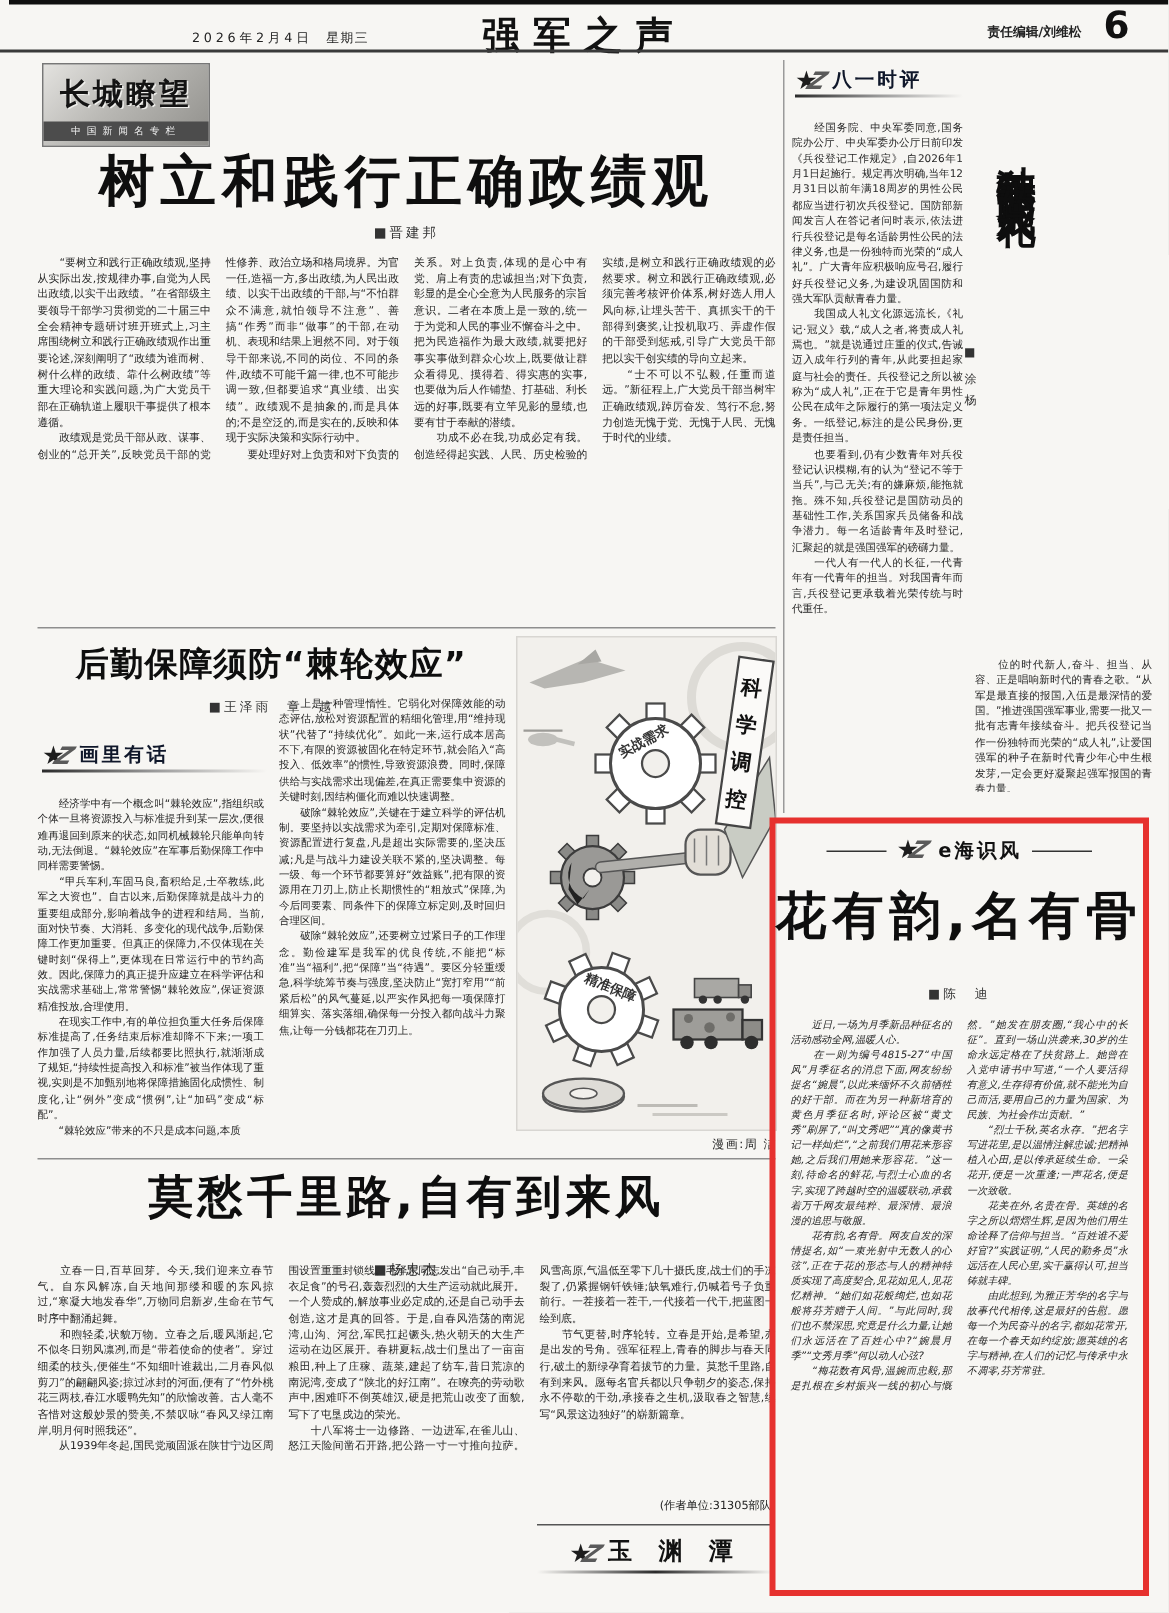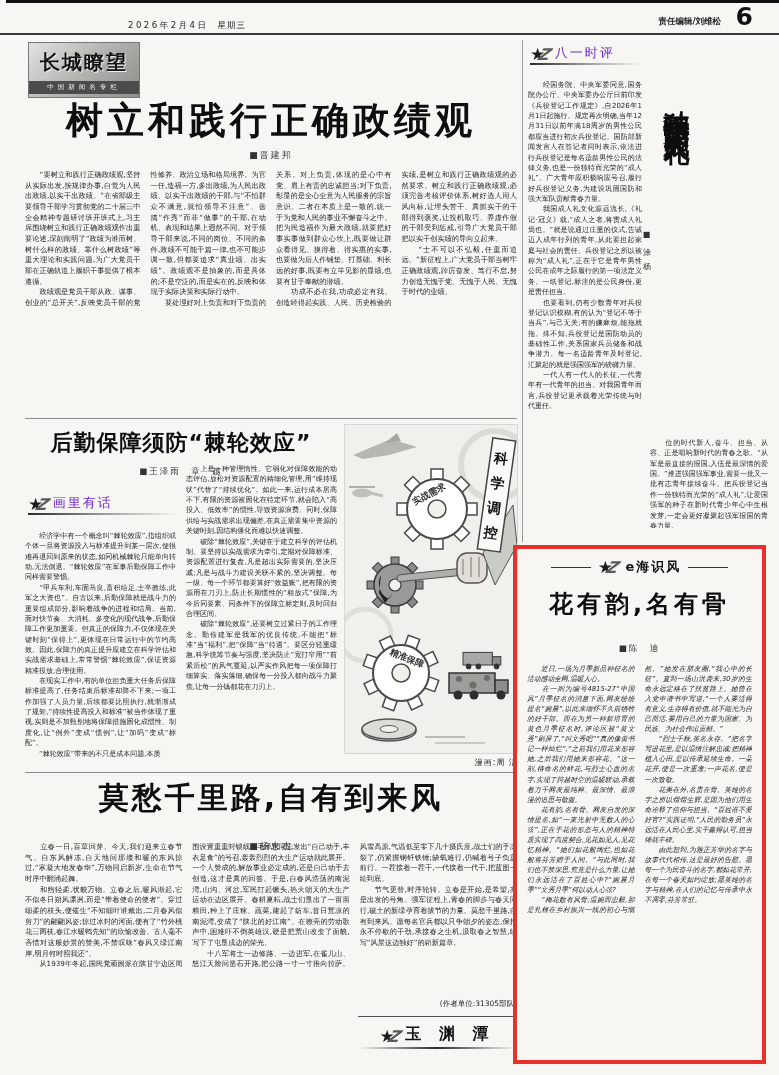--- a/index.html
+++ b/index.html
@@ -39,21 +39,21 @@
   .by-log { left:25px; width:312px; top:466px; font-size:8.5px; }
 
   .h-spring { left:25px; width:492px; top:778px; text-align:center; font-size:30px; font-weight:900; letter-spacing:3px; color:#0e0e0e; }
   .by-spring { left:25px; width:492px; top:818px;margin-top:22px; }
 
   
   .kicker { display:flex; align-items:flex-end; gap:4px; }
   .starz { position:relative; display:inline-block; line-height:1; white-space:nowrap; }
   .sz-star { font-size:17px; color:#1d1d1d; }
   .sz-z { display:inline-block; font-size:16px; font-weight:bold; font-style:italic; margin-left:-6px; transform:skewX(-20deg); color:#5a5a5a; }
-  .kicker-label { font-size:13px; font-weight:400; letter-spacing:2px; color:#6d28d9; padding-bottom:1px; }
+  .kicker-label { font-size:13px; font-weight:700; letter-spacing:2px; color:#0f172a; padding-bottom:1px; }
   .kicker-under { height:2px; background:linear-gradient(to right,#2b2b2b,#9a9a9a,rgba(150,150,150,0)); }
 
   
   .log-col1 { left:25px; top:531px; width:151px; height:237px; font-size:7px; }
   .log-col2 { left:186px; top:464px; width:151px; height:279px; font-size:7px; }
 
   
   .cartoon { left:344px; top:424px; width:174px; height:330px; border:1px solid #d8d6d2; background:#f2f0ec; }
   .cartoon-cap { left:344px; top:757px; width:174px; text-align:right; font-size:8px; color:#222; letter-spacing:1px; }
 
@@ -70,35 +70,36 @@
   .bayi-col1 { left:528px; top:80px; width:114px; height:460px; font-size:7px; }
   .v-title { left:660px; top:90px; height:356px; writing-mode:vertical-rl; font-size:26px; font-weight:900; letter-spacing:3px; color:#0e0e0e; }
   .v-author { left:640px; top:230px; writing-mode:vertical-rl; font-size:8px; color:#333; letter-spacing:3px; }
   .bayi-col2 { left:650px; top:438px; width:118px; height:90px; font-size:7px; }
 
   
   .redbox { left:513px; top:545px; width:253px; height:519px; border:4px solid #e6312e; }
   .ehai-kicker { margin-top:9px; display:flex; align-items:center; justify-content:center; gap:7px; }
   .ehai-kicker .dash { width:40px; height:1px; background:#333; }
   .ehai-label { font-size:13px; font-weight:900; letter-spacing:2px; color:#111; }
-  .h-ehai { margin-top:12px; text-align:center; font-size:24px; font-weight:900; letter-spacing:4px; color:#0e0e0e; }
+  .h-ehai { margin-top:12px; text-align:center; font-size:34px; font-weight:900; letter-spacing:4px; color:#0e0e0e; }
   .by-ehai { margin-top:23px; text-align:center; font-size:8.5px; color:#333; letter-spacing:2px; }
   .ehai-body { margin:9px 10px 0 10px; height:386px; font-size:6.8px;font-style:italic; }
 
   svg text { font-family:"DejaVu Sans","Liberation Sans",sans-serif; }
 </style>
 </head>
 <body>
 
 <div class="page">
 
   <div class="abs topbar"></div>
   <div class="abs dateline">
     <span>2026年2月4日</span><span class="wk">星期三</span>
   </div>
+  <div class="abs sectiontitle">强军之声</div>
   <div class="abs editor">责任编辑/刘维松</div>
   <div class="abs pagenum">6</div>
   <div class="abs headrule"></div>
 
   <div class="abs brandbox">
     <div class="bb-title">长城瞭望</div>
     <div class="bb-sub">中国新闻名专栏</div>
   </div>
 
   <div class="abs h-main">树立和践行正确政绩观</div>

